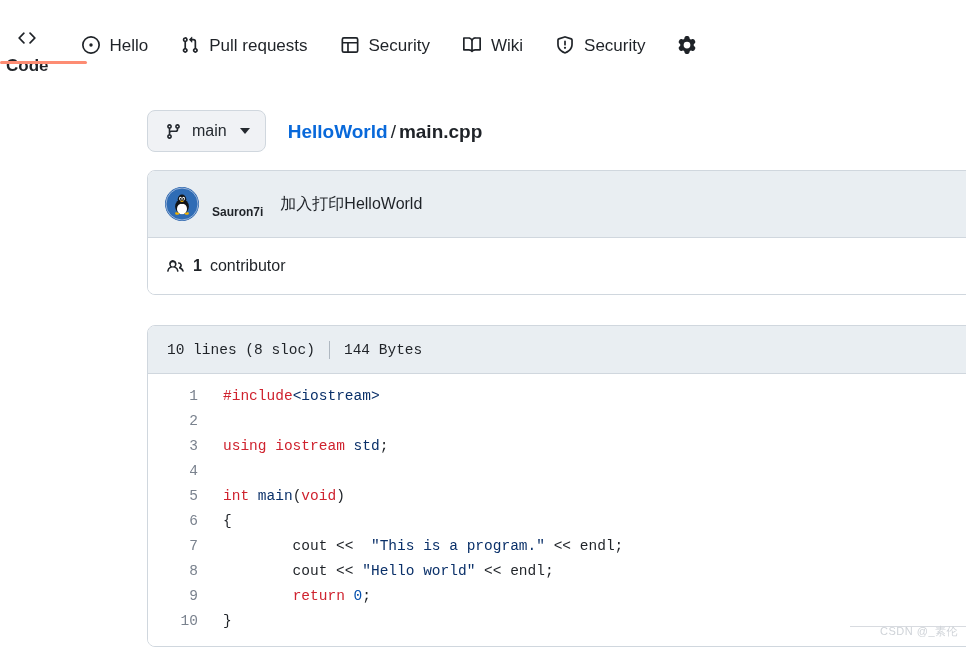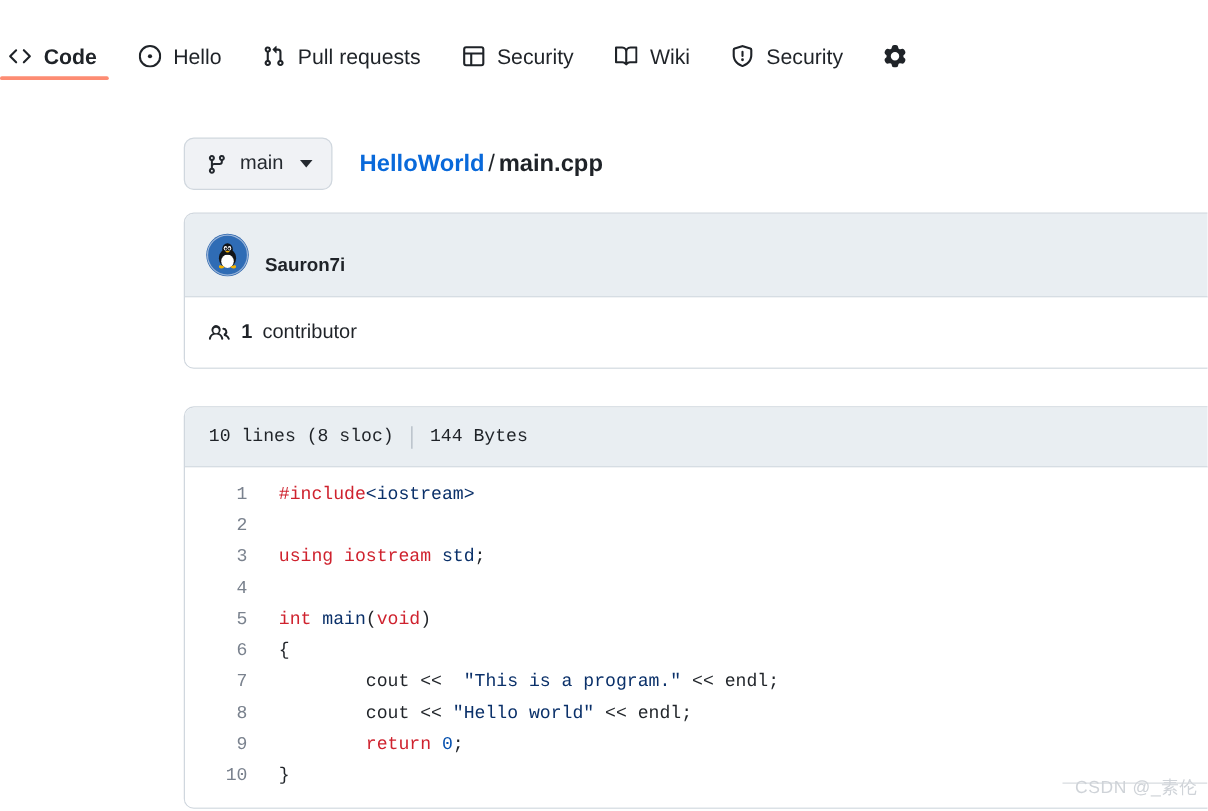--- a/index.html
+++ b/index.html
@@ -27,21 +27,21 @@
     display: flex;
     align-items: center;
     gap: 9px;
     padding: 0 16px 0 0;
     margin-right: 16px;
     height: 34px;
     font-size: 17px;
     color: #1f2328;
     cursor: pointer;
   }
-  .nav-item:first-child { padding-left: 6px; }
+  .nav-item:first-child { padding-left: 6px; flex-direction: column; }
   .nav-item.active .nav-label { font-weight: bold; }
   .nav-label { line-height: 1; }
   .nav-icon {
     display: inline-flex;
     align-items: center;
     justify-content: center;
     width: 20px; height: 20px;
     flex: none;
   }
   .nav-icon svg { display:block; }
@@ -97,21 +97,21 @@
     padding: 13px 17px;
     background: #e9eef2;
     border-bottom: 1px solid #d0d7de;
     height: 67px;
   }
   .avatar {
     width: 34px; height: 34px; border-radius: 50%;
     flex: none; overflow: hidden; background: #2a63ab;
     display: block;
   }
-  .commit-author { font-size: 15px; font-weight: bold; color: #1f2328; margin-top: 16px; }
+  .commit-author { font-size: 12px; font-weight: bold; color: #1f2328; margin-top: 16px; }
   .commit-msg { font-size: 16px; color: #1f2328; margin-left: 4px; }
   .contributors {
     display: flex; align-items: center; gap: 8px;
     padding: 16px 17px;
     height: 56px;
     background: #fff;
   }
   .contrib-count { font-weight: bold; font-size: 16px; }
   .contrib-label { font-size: 16px; }
 
@@ -166,21 +166,21 @@
   .tk-kw  { color: #cf222e; }
   .tk-id  { color: #0a3069; }
   .tk-str { color: #0a3069; }
   .tk-num { color: #0550ae; }
   .tk-pn  { color: #1f2328; }
 
   
   .watermark {
     position: absolute;
     right: 8px; bottom: 10px;
-    font-size: 14px;
+    font-size: 11px;
     color: #cfd3d8;
     letter-spacing: 0.5px;
     white-space: nowrap;
   }
   .wm-rule {
     position: absolute;
     right: 0; bottom: 22px;
     width: 116px; height: 1px;
     background: #d8dbe0;
   }
@@ -292,20 +292,21 @@
             <ellipse cx="1.7" cy="-7.1" rx="1.5" ry="2" fill="#ffffff"></ellipse>
             <circle cx="-1.5" cy="-6.7" r="0.95" fill="#111418"></circle>
             <circle cx="1.5" cy="-6.7" r="0.95" fill="#111418"></circle>
             <path d="M-2.1 -4.3 Q0 -2.6 2.1 -4.3 Q0 -5.6 -2.1 -4.3 Z" fill="#f5b301"></path>
             <path d="M-6.6 7.4 Q-8.6 10 -5.6 10.3 Q-2.9 10.4 -2.6 8.6 Z" fill="#f5b301"></path>
             <path d="M6.6 7.4 Q8.6 10 5.6 10.3 Q2.9 10.4 2.6 8.6 Z" fill="#f5b301"></path>
           </g>
         </svg>
       </span>
       <span class="commit-author">Sauron7i</span>
+      <span class="commit-msg">加入打印HelloWorld</span>
     </div>
 
     <div class="contributors">
       <span class="nav-icon">
         <svg width="17" height="17" viewBox="0 0 16 16" fill="#1f2328">
             <path d="M2 5.5a3.5 3.5 0 1 1 5.898 2.549 5.508 5.508 0 0 1 3.034 4.084.75.75 0 1 1-1.482.235 4 4 0 0 0-7.9 0 .75.75 0 0 1-1.482-.236A5.507 5.507 0 0 1 3.102 8.05 3.493 3.493 0 0 1 2 5.5ZM11 4a3.001 3.001 0 0 1 2.22 5.018 5.01 5.01 0 0 1 2.56 3.012.749.749 0 0 1-.885.954.752.752 0 0 1-.549-.514 3.507 3.507 0 0 0-2.522-2.372.75.75 0 0 1-.574-.73v-.352a.75.75 0 0 1 .416-.672A1.5 1.5 0 0 0 11 5.5.75.75 0 0 1 11 4Zm-5.5 0a2 2 0 1 0 0 4 2 2 0 0 0 0-4Z"></path>
           </svg>
       </span>
       <span class="contrib-count">1</span>
       <span class="contrib-label">contributor</span>

